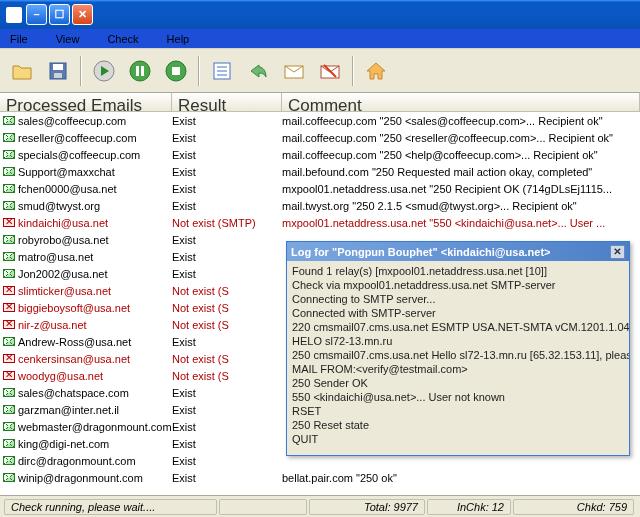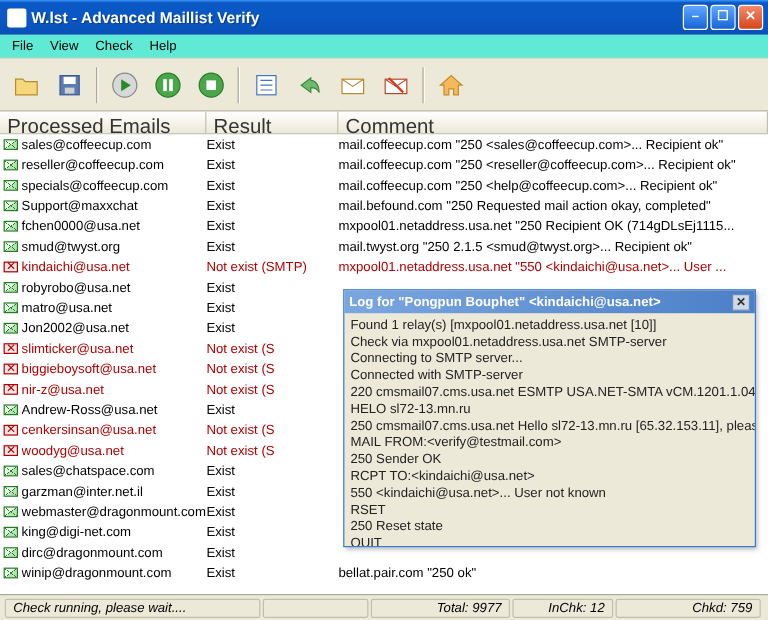--- a/index.html
+++ b/index.html
@@ -5,21 +5,21 @@
 * { box-sizing: border-box; margin: 0; padding: 0; }
 body { font-family: Tahoma, sans-serif; font-size: 11px; background: #ece9d8; width: 640px; height: 517px; overflow: hidden; position: relative; }
 .titlebar { height: 29px; background: linear-gradient(to bottom, #3a95ff 0%, #0a58c4 8%, #0a58c4 50%, #0850b8 100%); display: flex; align-items: center; padding: 0 4px; color: #fff; }
 .titlebar .icon { width: 16px; height: 16px; background: #fff; margin: 0 4px 0 2px; border-radius: 2px; }
 .titlebar .title { flex: 1; font-weight: bold; font-size: 13px; text-shadow: 1px 1px 1px rgba(0,0,0,.3); }
 .winbtns { display: flex; gap: 2px; }
 .winbtn { width: 21px; height: 21px; border-radius: 3px; border: 1px solid #fff; display: flex; align-items: center; justify-content: center; color: #fff; cursor: default; }
 .winbtn.min, .winbtn.max { background: linear-gradient(to bottom, #5fa8ff, #1764d6); }
 .winbtn.close { background: linear-gradient(to bottom, #f5896b, #d6461a); }
 .winbtn span { font-weight: bold; font-size: 11px; line-height: 1; }
-.menubar { height: 20px; background: #5eead4; display: flex; align-items: center; padding: 0 4px; gap: 2px; border-bottom: 1px solid #d6d3c6; }
+.menubar { height: 20px; background: #1d4ed8; display: flex; align-items: center; padding: 0 4px; gap: 16px; border-bottom: 1px solid #d6d3c6; }
 .menubar span { padding: 2px 6px; cursor: default; }
 .toolbar { height: 44px; background: #ece9d8; display: flex; align-items: center; padding: 4px 6px; gap: 4px; border-bottom: 1px solid #aca999; }
 .tbtn { width: 32px; height: 32px; display: flex; align-items: center; justify-content: center; border: 1px solid transparent; border-radius: 3px; cursor: default; }
 .tsep { width: 2px; height: 30px; border-left: 1px solid #aca999; border-right: 1px solid #fff; margin: 0 2px; }
 .headers { height: 19px; background: linear-gradient(to bottom, #fff, #ece9d8); display: flex; border-bottom: 1px solid #c0c0b0; }
 .headers div { border-right: 1px solid #c0c0b0; padding: 3px 6px; font-size: 17px; color: #333; }
 .h-email { width: 172px; }
 .h-result { width: 110px; }
 .h-comment { flex: 1; }
 .grid { height: 383px; background: #fff; overflow-y: auto; position: relative; }
@@ -42,21 +42,20 @@
 .popup-title .t { flex: 1; overflow: hidden; white-space: nowrap; }
 .popup-close { width: 15px; height: 14px; background: #cfdae8; color: #333; display: flex; align-items: center; justify-content: center; border: 1px solid #6a8bb5; cursor: default; font-size: 10px; }
 .popup-body { padding: 3px 5px; font-size: 11px; line-height: 14px; color: #222; overflow: hidden; height: calc(100% - 19px); white-space: nowrap; }
 svg { display: block; }
 </style>
 </head>
 <body>
 
 <div class="titlebar">
   <div class="icon"></div>
-  <div class="title">W.lst - Advanced Maillist Verify</div>
   <div class="winbtns">
     <div class="winbtn min">
         <span>–</span>
       </div>
     <div class="winbtn max">
         <span>☐</span>
       </div>
     <div class="winbtn close">
         <span>✕</span>
       </div>
@@ -331,21 +330,20 @@
   <div class="popup-body" id="popup-body">
       <div>Found 1 relay(s) [mxpool01.netaddress.usa.net [10]]</div>
       <div>Check via mxpool01.netaddress.usa.net SMTP-server</div>
       <div>Connecting to SMTP server...</div>
       <div>Connected with SMTP-server</div>
       <div>220 cmsmail07.cms.usa.net ESMTP USA.NET-SMTA vCM.1201.1.04; F</div>
       <div>HELO sl72-13.mn.ru</div>
       <div>250 cmsmail07.cms.usa.net Hello sl72-13.mn.ru [65.32.153.11], pleasec</div>
       <div>MAIL FROM:&lt;verify@testmail.com&gt;</div>
       <div>250 Sender OK</div>
-      <div>RCPT TO:&lt;kindaichi@usa.net&gt;</div>
       <div>550 &lt;kindaichi@usa.net&gt;... User not known</div>
       <div>RSET</div>
       <div>250 Reset state</div>
       <div>QUIT</div>
     </div>
 </div>
 
 <div class="statusbar">
   <div class="cell sc-main">Check running, please wait....</div>
   <div class="cell sc-prog"></div>

